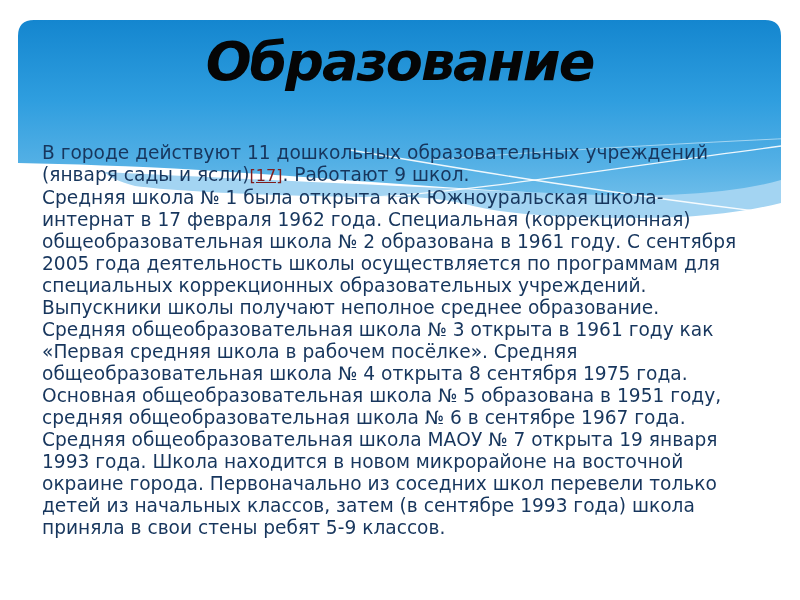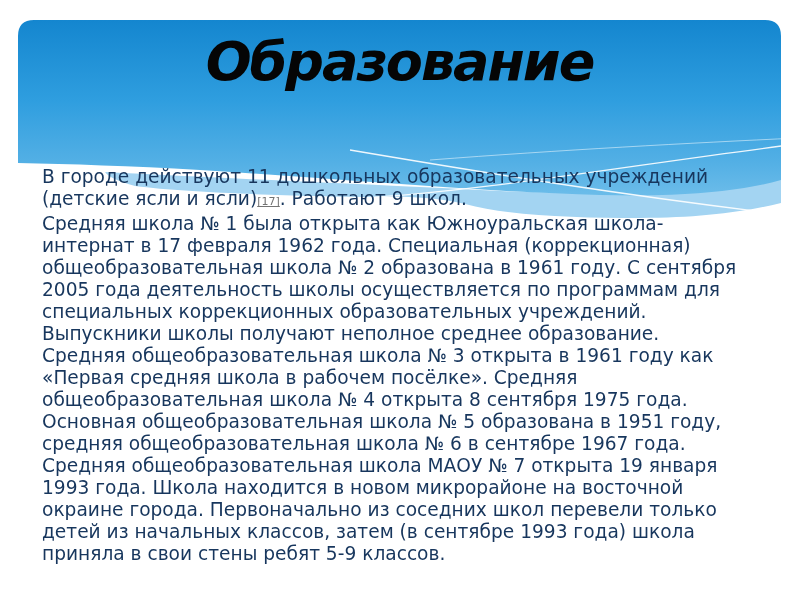--- a/index.html
+++ b/index.html
@@ -9,27 +9,27 @@
   }
   .bg{position:absolute;left:0;top:0;width:800px;height:600px;}
   .title{
     position:absolute;left:18px;top:30px;width:763px;margin:0;
     text-align:center;font-size:54px;line-height:64px;
     font-weight:bold;font-style:italic;letter-spacing:-2px;
     color:#050505;
   }
   .body-text{
     position:absolute;left:42px;top:142px;width:745px;
-    color:#17365D;font-size:18.6px;line-height:22px;margin-top:24px;
+    color:#17365D;font-size:18.6px;line-height:22px;
   }
   .body-text p{margin:0;}
   .para1{margin-bottom:10px;white-space:normal;}
   .para2{white-space:pre;}
   .footnote{
-    font-size:11px;text-decoration:underline;color:#737373;
+    font-size:16px;text-decoration:underline;color:#7f1d1d;
     cursor:pointer;
   }
 </style>
 </head>
 <body>
 
 <div class="slide">
 
   <svg class="bg" viewBox="0 0 800 600" aria-hidden="true">
     <defs>
@@ -58,21 +58,21 @@
          C130,166 70,164 18,163 Z"></path>
 
     <path d="M430,160 C560,150 690,143 798,138" fill="none" stroke="#FFFFFF" stroke-opacity="0.5" stroke-width="1"></path>
     <path d="M360,198 C480,192 650,162 798,144" fill="none" stroke="#FFFFFF" stroke-opacity="0.9" stroke-width="1.3"></path>
     <path d="M350,150 C480,172 620,195 788,215" fill="none" stroke="#FFFFFF" stroke-opacity="0.9" stroke-width="1.3"></path>
   </svg>
 
   <h1 class="title">Образование</h1>
 
   <div class="body-text">
-    <p class="para1"><span>В городе действуют 11 дошкольных образовательных учреждений</span><br><span>(детские ясли и ясли)</span><a class="footnote">[17]</a><span>. Работают 9 школ.</span></p>
+    <p class="para1"><span>В городе действуют 11 дошкольных образовательных учреждений</span><br><span>(января сады и ясли)</span><a class="footnote">[17]</a><span>. Работают 9 школ.</span></p>
     <p class="para2">Средняя школа № 1 была открыта как Южноуральская школа-
 интернат в 17 февраля 1962 года. Специальная (коррекционная)
 общеобразовательная школа № 2 образована в 1961 году. С сентября
 2005 года деятельность школы осуществляется по программам для
 специальных коррекционных образовательных учреждений.
 Выпускники школы получают неполное среднее образование.
 Средняя общеобразовательная школа № 3 открыта в 1961 году как
 «Первая средняя школа в рабочем посёлке». Средняя
 общеобразовательная школа № 4 открыта 8 сентября 1975 года.
 Основная общеобразовательная школа № 5 образована в 1951 году,

